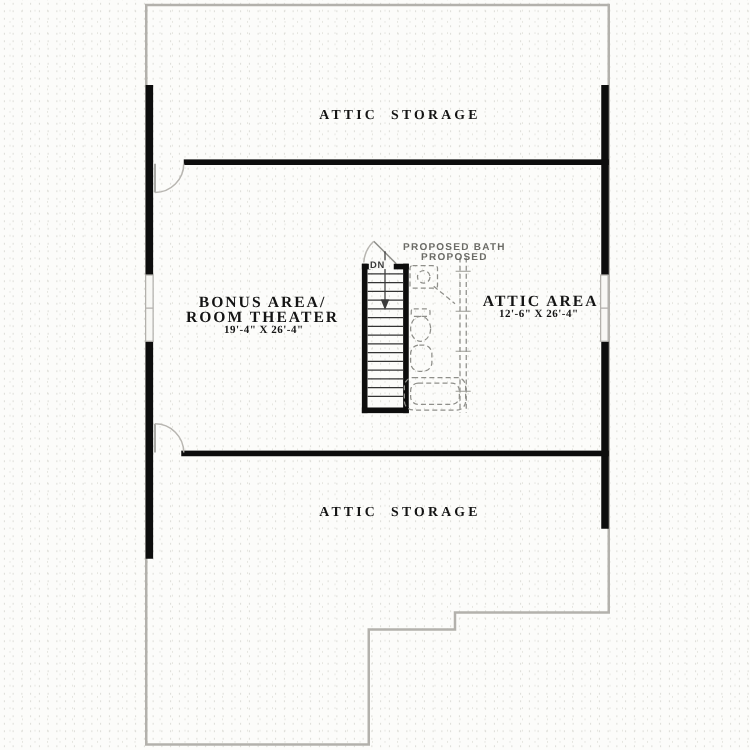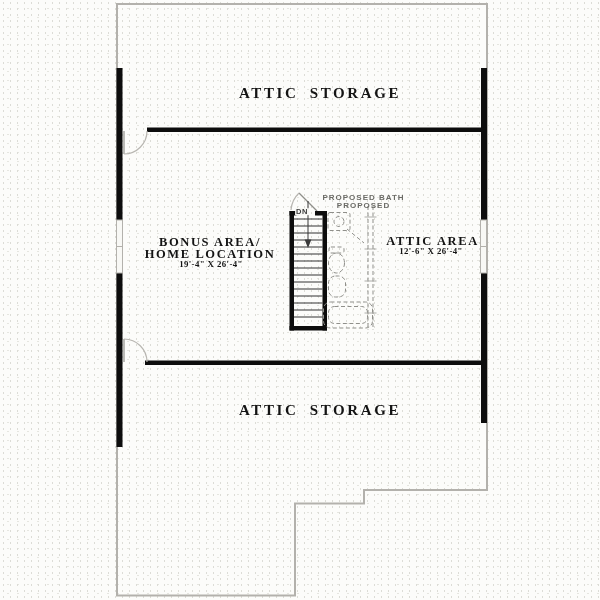--- a/index.html
+++ b/index.html
@@ -11,21 +11,21 @@
       radial-gradient(circle, #e6e6e0 0.6px, rgba(0,0,0,0) 0.8px);
     background-size:7px 6px, 10px 9px;
     background-position:0 0, 3px 4px;
   }
   #plan-svg{position:absolute;left:0;top:0;}
   .lbl{
     position:absolute;transform:translate(-50%,-50%);
     font-family:"Liberation Serif", serif;font-weight:bold;
     color:#141414;white-space:nowrap;line-height:1;
   }
-  .lbl-attic{font-size:15px;letter-spacing:2.6px;word-spacing:5px;}
+  .lbl-attic{font-size:11px;letter-spacing:2.6px;word-spacing:5px;}
   .lbl-room{font-size:12.5px;letter-spacing:1.6px;}
   .lbl-dim{font-size:8.8px;letter-spacing:0.4px;}
   .lbl-bath{
     font-family:"Liberation Sans", sans-serif;font-weight:bold;
     font-size:8px;letter-spacing:1px;color:#6b6b66;
   }
   .lbl-dn{
     font-family:"Liberation Sans", sans-serif;font-weight:bold;
     font-size:7.5px;letter-spacing:0.5px;color:#3a3a3a;
     background:#f7f7f4;padding:0 1px;
@@ -112,21 +112,21 @@
       <line x1="364.5" y1="217" x2="376.5" y2="217"></line>
       <line x1="364.5" y1="249" x2="376.5" y2="249"></line>
       <line x1="364.5" y1="281" x2="376.5" y2="281"></line>
       <line x1="364.5" y1="313" x2="376.5" y2="313"></line>
     </g>
   </svg>
 
   <div class="lbl lbl-attic" style="left:320px;top:93px;">ATTIC STORAGE</div>
 
   <div class="lbl lbl-room" style="left:210px;top:242px;">BONUS AREA/</div>
-  <div class="lbl lbl-room" style="left:210px;top:253.5px;">HOME LOCATION</div>
+  <div class="lbl lbl-room" style="left:210px;top:253.5px;">ROOM THEATER</div>
   <div class="lbl lbl-dim" style="left:211px;top:263.5px;">19'-4" X 26'-4"</div>
 
   <div class="lbl lbl-room" style="left:432.5px;top:241px;">ATTIC AREA</div>
   <div class="lbl lbl-dim" style="left:431px;top:250.5px;">12'-6" X 26'-4"</div>
 
   <div class="lbl lbl-bath" style="left:363.5px;top:197.5px;">PROPOSED BATH</div>
   <div class="lbl lbl-bath" style="left:363.5px;top:205.5px;">PROPOSED</div>
 
   <div class="lbl lbl-dn" style="left:302px;top:211.5px;text-align:right;">DN</div>
 

